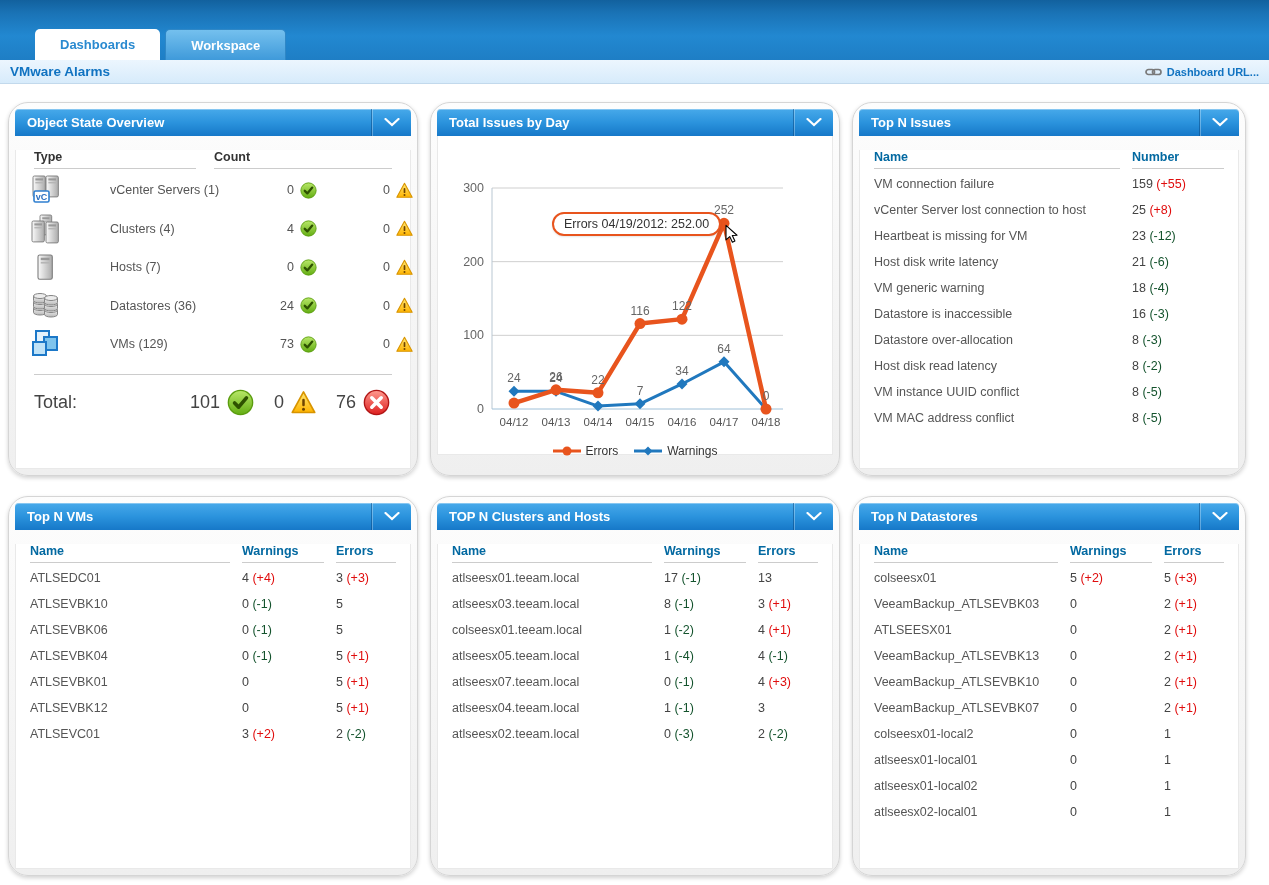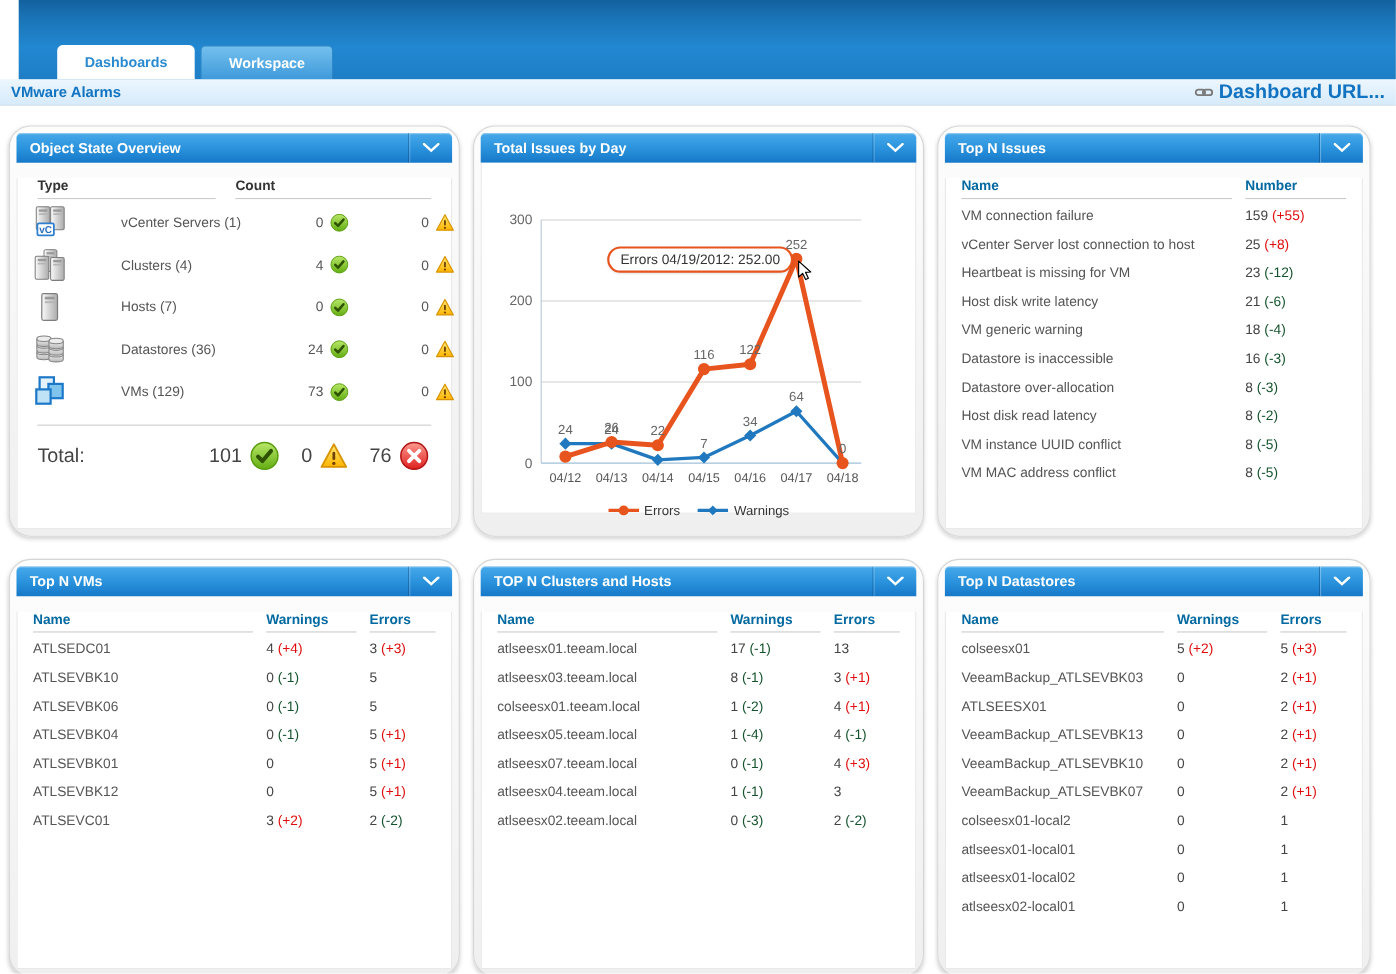--- a/index.html
+++ b/index.html
@@ -1,27 +1,27 @@
 <!DOCTYPE html>
 <html><head>
 <meta charset="utf-8">
 <style>
   * { box-sizing: border-box; margin: 0; padding: 0; }
   html,body { width:1269px; height:885px; background:#fff; font-family:"Liberation Sans",sans-serif; overflow:hidden; }
 
   
-  .app-header { height:72px; background:linear-gradient(180deg,#12619e 0%,#1a73b6 22%,#2288d1 60%,#1e7ec5 100%); position:relative;margin-left:17px; }
+  .app-header { height:60px; background:linear-gradient(180deg,#12619e 0%,#1a73b6 22%,#2288d1 60%,#1e7ec5 100%); position:relative; }
   .tabs { position:absolute; bottom:0; left:35px; display:flex; gap:5px; }
   .tab { height:31px; line-height:31px; padding:0 25px; border-radius:5px 5px 0 0; font-size:13px; font-weight:bold; cursor:pointer; }
   .tab.active { background:#fff; color:#2a8ad0; }
   .tab.inactive { background:linear-gradient(#74c0ee,#3f9ada); color:#fff; border:1px solid #2f87c6; border-bottom:none; }
 
   .sub-header { height:24px; background:linear-gradient(#ecf6fe,#d7ebfb); border-bottom:1px solid #c2d9ec; display:flex; align-items:center; justify-content:space-between; padding:0 10px; }
   .page-title { color:#1173c1; font-weight:bold; font-size:13.5px; }
-  .dash-link { color:#1173c1; font-weight:bold; font-size:18px; display:flex; align-items:center; gap:5px; cursor:pointer; }
+  .dash-link { color:#1173c1; font-weight:bold; font-size:11px; display:flex; align-items:center; gap:5px; cursor:pointer; }
 
   
   .grid { display:grid; grid-template-columns:410px 410px 1fr; gap:20px 12px; padding:18px 23px 0 8px; }
   .panel { background:linear-gradient(#fdfdfd,#efefef); border:1px solid #d5d5d5; border-radius:20px; box-shadow:0 2px 4px rgba(0,0,0,.18); padding:6px; }
   .panel-hd { height:27px; border-radius:4px 4px 0 0; background:linear-gradient(180deg,#47a9ea 0%,#2b93dd 50%,#1678c8 100%); box-shadow:inset 0 1px 0 rgba(255,255,255,.35); display:flex; align-items:center; color:#fff; font-weight:bold; font-size:13px; padding-left:12px; }
   .panel-hd .sp { flex:1; }
   .hd-btn { width:40px; height:100%; display:flex; align-items:center; justify-content:center; border-left:1px solid rgba(8,70,125,.5); box-shadow:inset 1px 0 0 rgba(255,255,255,.3); border-radius:0 4px 0 0; cursor:pointer; }
   .panel-bd { background:#fff; border:1px solid #e9e9e9; border-top:none; padding:0 14px; position:relative; }
   .r1 .panel-bd { height:319px; }
   .r2 .panel-bd { height:325px; }

